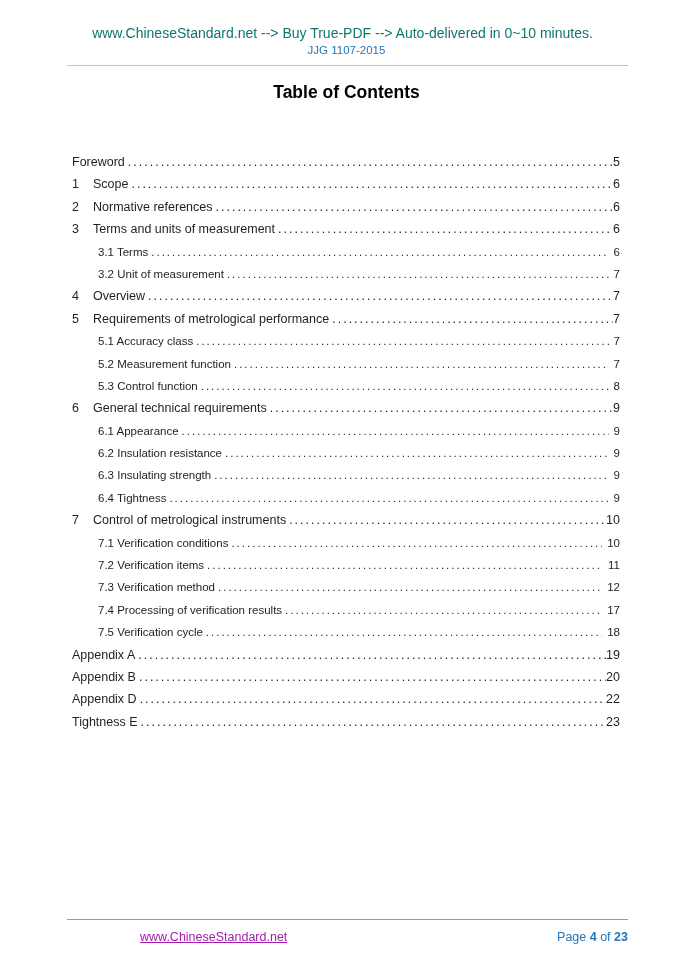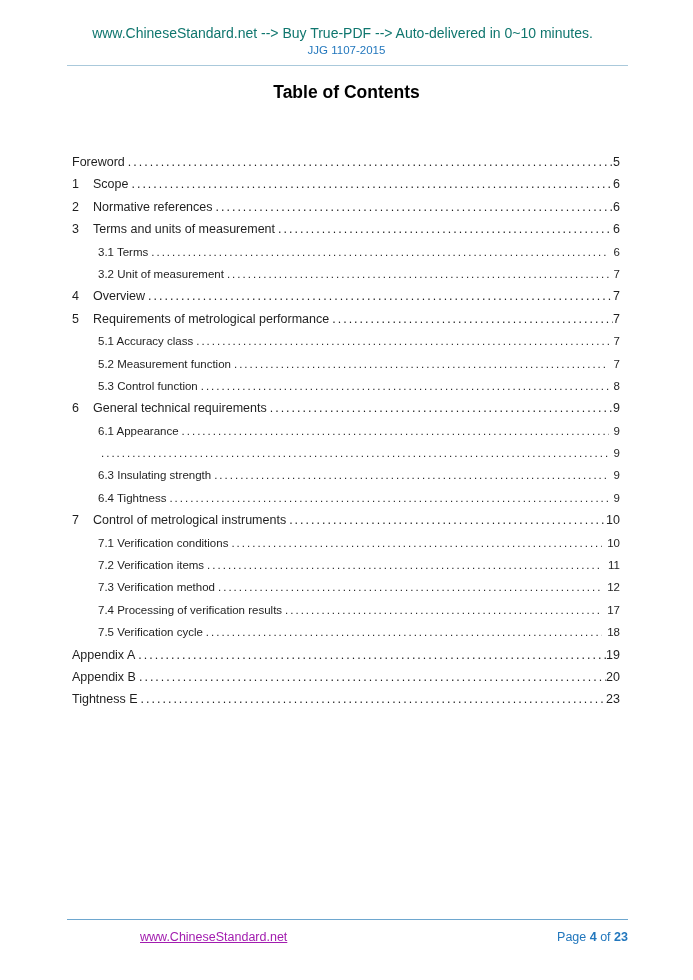--- a/index.html
+++ b/index.html
@@ -169,20 +169,21 @@
         <span class="label">General technical requirements</span>
         <span class="leader"></span>
         <span class="pg">9</span>
       </div>
       <div class="toc-row sub">
         <span class="label">6.1 Appearance</span>
         <span class="leader"></span>
         <span class="pg">9</span>
       </div>
       <div class="toc-row sub">
+        <span class="label">6.2 Insulation resistance</span>
         <span class="leader"></span>
         <span class="pg">9</span>
       </div>
       <div class="toc-row sub">
         <span class="label">6.3 Insulating strength</span>
         <span class="leader"></span>
         <span class="pg">9</span>
       </div>
       <div class="toc-row sub">
         <span class="label">6.4 Tightness</span>
@@ -222,20 +223,25 @@
       </div>
       <div class="toc-row chapter">
         <span class="label">Appendix A</span>
         <span class="leader"></span>
         <span class="pg">19</span>
       </div>
       <div class="toc-row chapter">
         <span class="label">Appendix B</span>
         <span class="leader"></span>
         <span class="pg">20</span>
+      </div>
+      <div class="toc-row chapter">
+        <span class="label">Appendix D</span>
+        <span class="leader"></span>
+        <span class="pg">22</span>
       </div>
       <div class="toc-row chapter">
         <span class="label">Tightness E</span>
         <span class="leader"></span>
         <span class="pg">23</span>
       </div>
     </div>
 
   <div class="rule footer-rule"></div>
 

